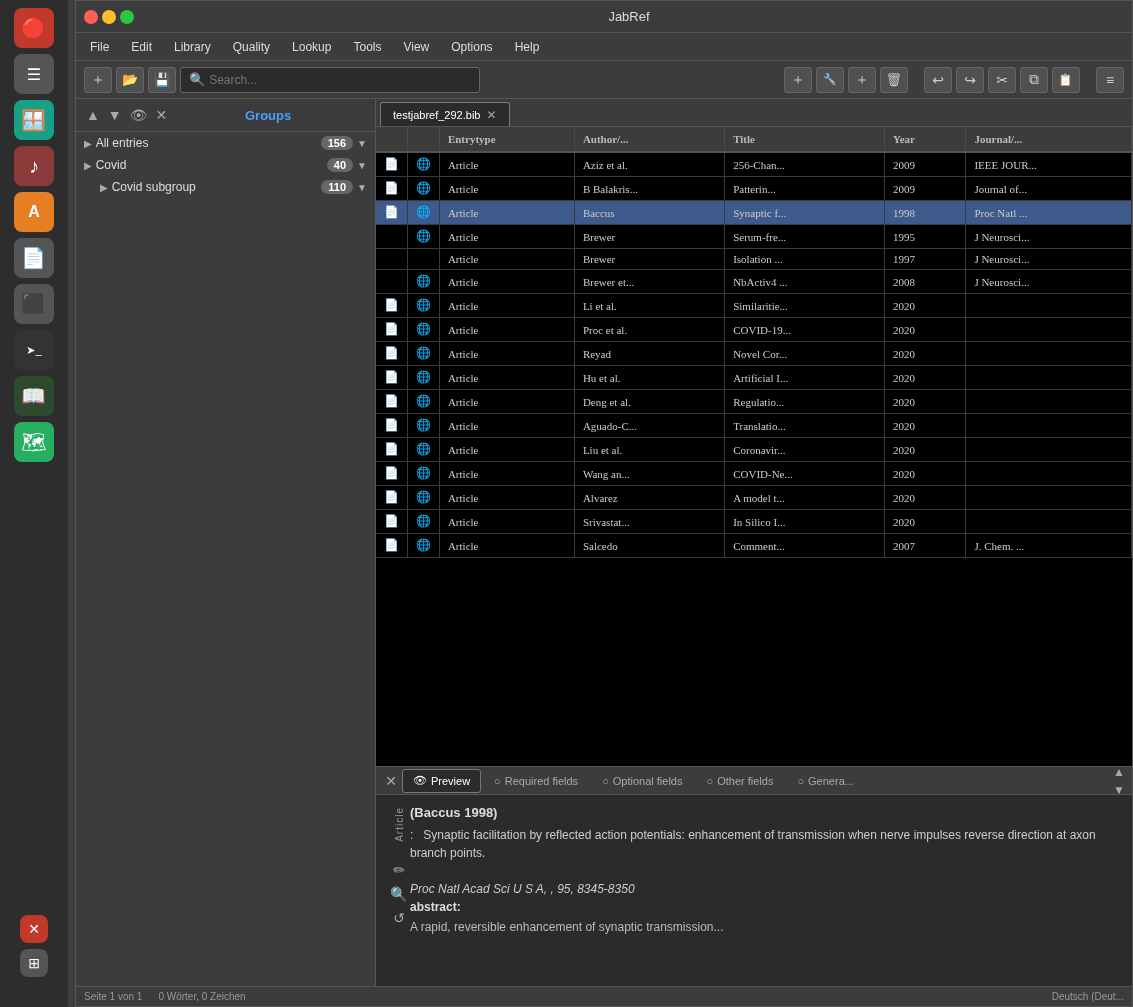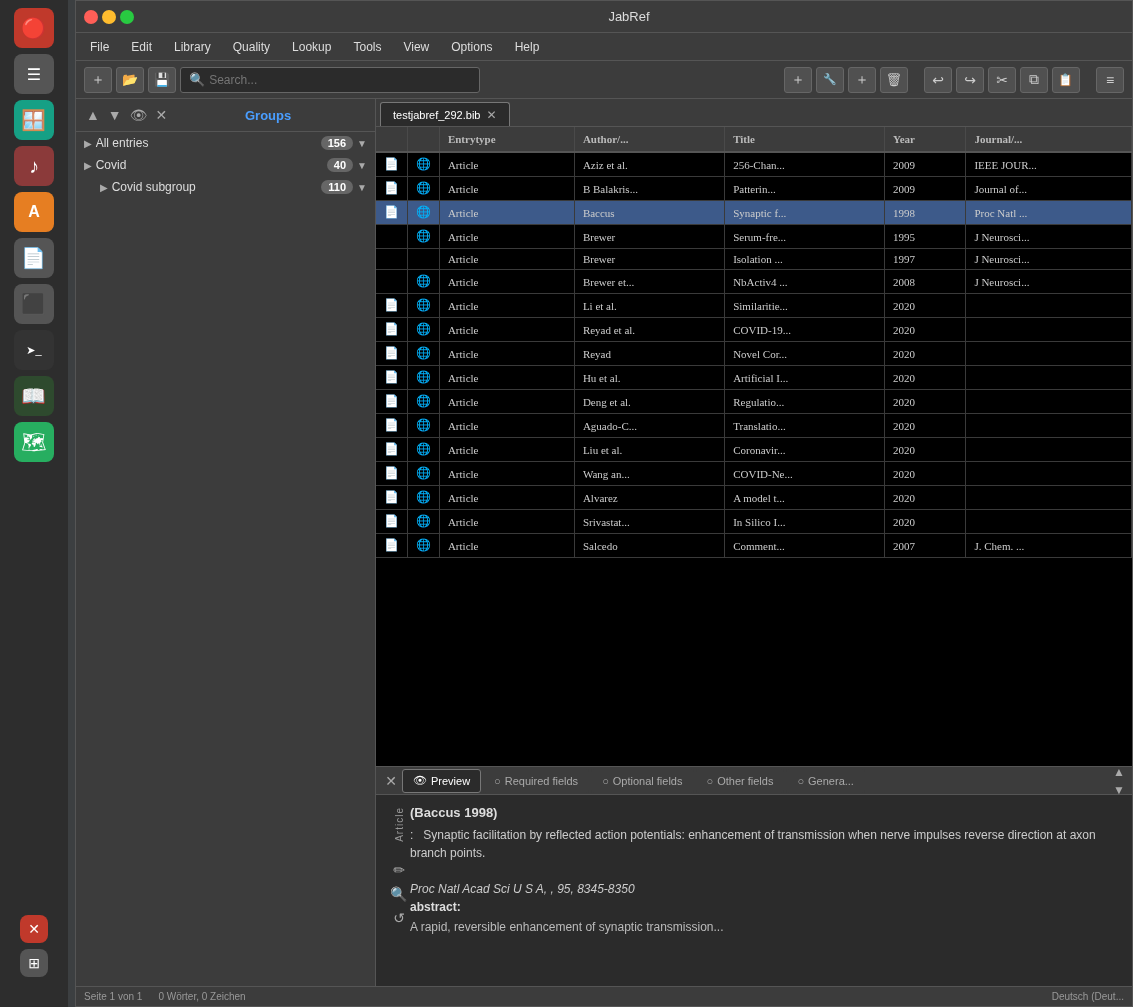--- a/index.html
+++ b/index.html
@@ -363,21 +363,21 @@
                 <td>Article</td>
                 <td>Li et al.</td>
                 <td>Similaritie...</td>
                 <td>2020</td>
                 <td></td>
               </tr>
               <tr>
                 <td><span style="color:#4a9eff;font-size:12px;">📄</span></td>
                 <td><span style="color:#4a9eff;font-size:12px;">🌐</span></td>
                 <td>Article</td>
-                <td>Reyad et al.</td>
+                <td>Proc et al.</td>
                 <td>COVID-19...</td>
                 <td>2020</td>
                 <td></td>
               </tr>
               <tr>
                 <td><span style="color:#4a9eff;font-size:12px;">📄</span></td>
                 <td><span style="color:#4a9eff;font-size:12px;">🌐</span></td>
                 <td>Article</td>
                 <td>Reyad</td>
                 <td>Novel Cor...</td>

